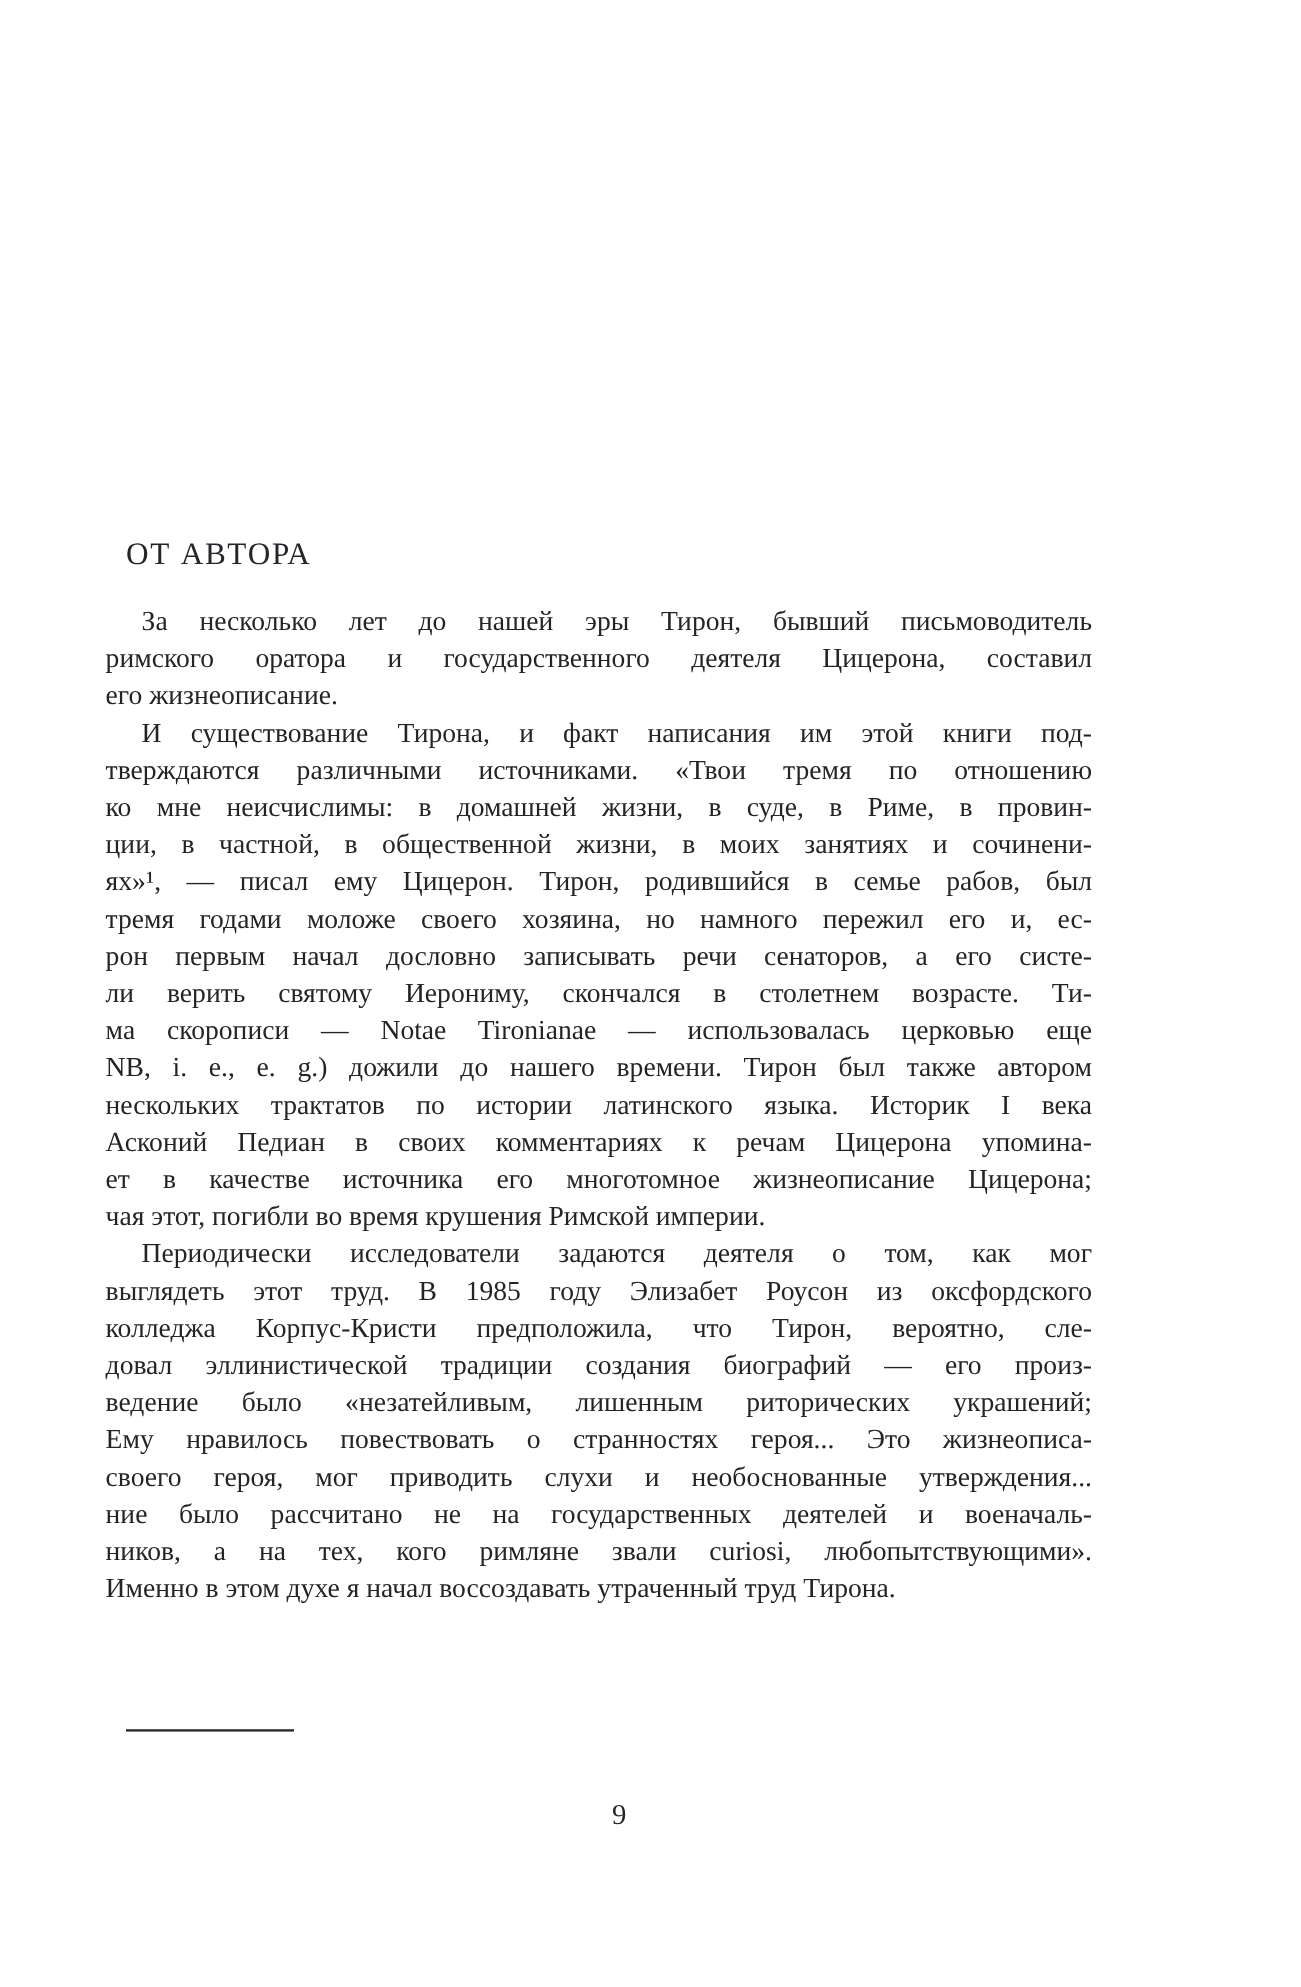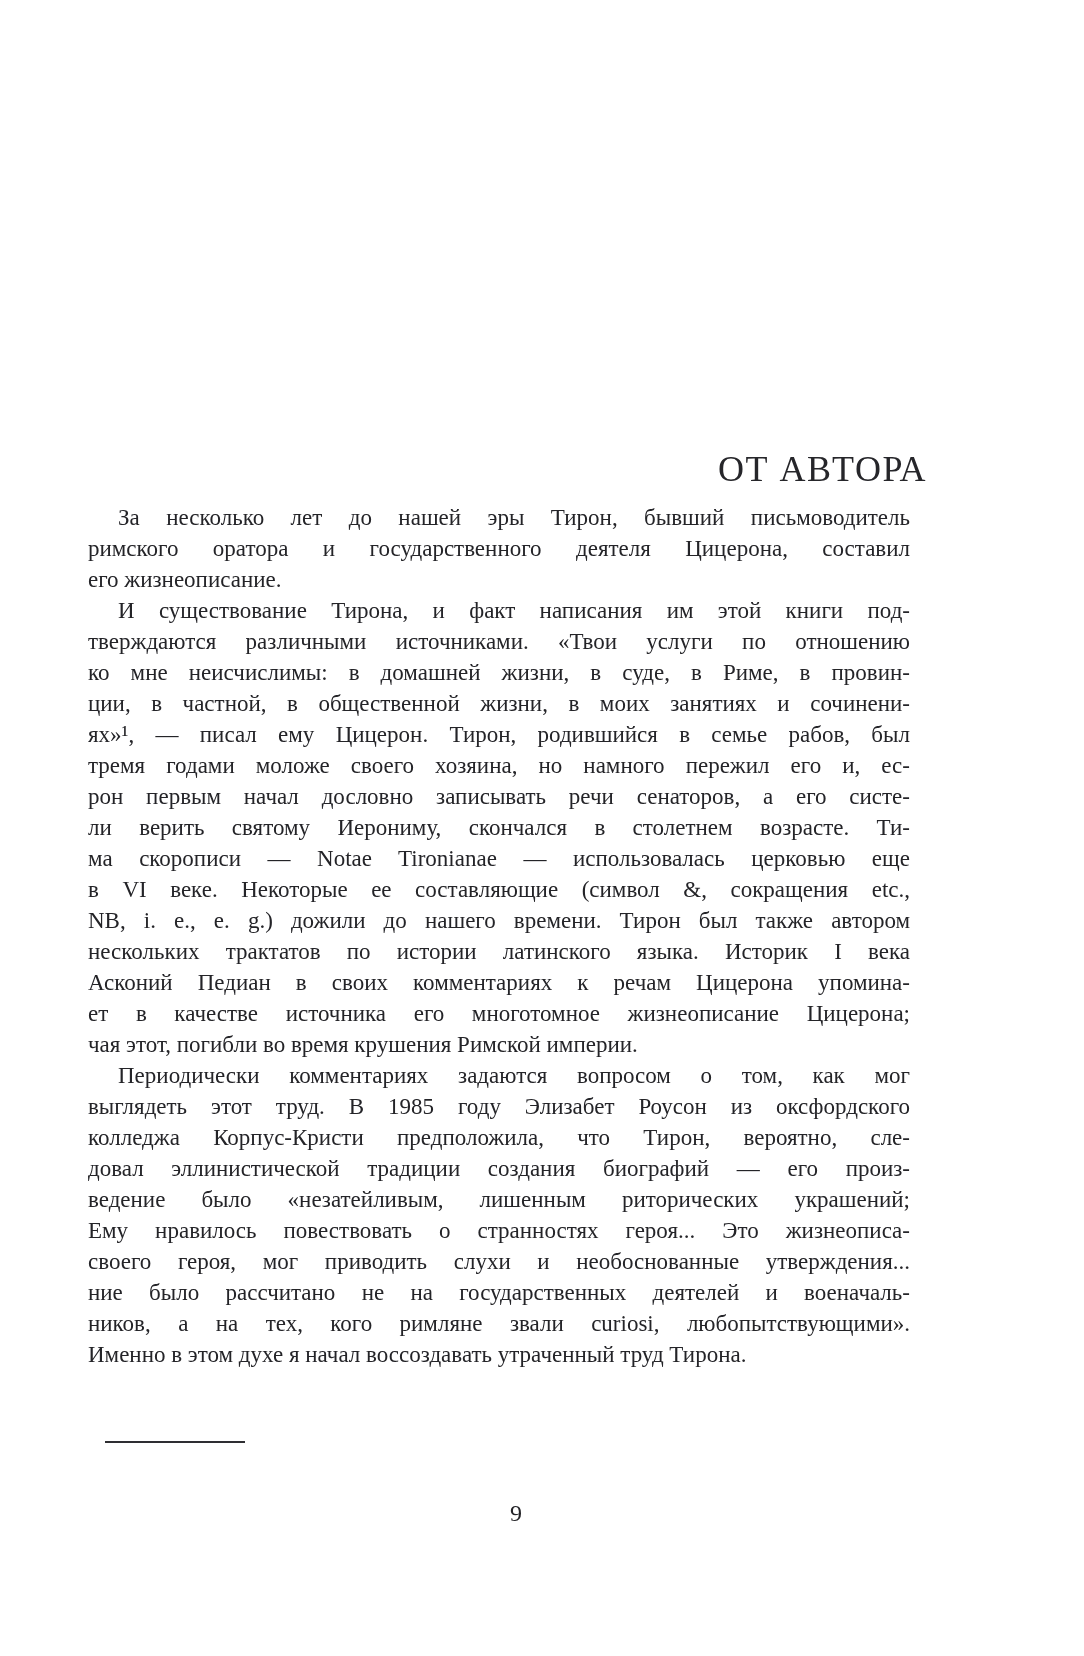--- a/index.html
+++ b/index.html
@@ -10,22 +10,22 @@
     background: #ffffff;
     font-family: "Liberation Serif", "DejaVu Serif", serif;
     color: #242428;
     overflow: hidden;
   }
   .chapter-title {
     position: absolute;
     left: 105px;
     top: 427px;
     width: 822px;
-    text-align: right;
-    font-size: 36px;
+    text-align: left;
+    font-size: 26px;
     line-height: 36px;
     font-weight: normal;
     letter-spacing: 1.5px;
     color: #26262a;
   }
   .text-block {
     position: absolute;
     left: 88px;
     top: 502px;
     width: 822px;
@@ -76,35 +76,34 @@
 
 <div class="page">
 
   <h1 class="chapter-title">ОТ АВТОРА</h1>
 
   <div class="text-block">
       <div class="line first">За несколько лет до нашей эры Тирон, бывший письмоводитель</div>
       <div class="line">римского оратора и государственного деятеля Цицерона, составил</div>
       <div class="line last">его жизнеописание.</div>
       <div class="line first">И существование Тирона, и факт написания им этой книги под-</div>
-      <div class="line">тверждаются различными источниками. «Твои услуги по отношению</div>
+      <div class="line">тверждаются различными источниками. «Твои тремя по отношению</div>
       <div class="line">ко мне неисчислимы: в домашней жизни, в суде, в Риме, в провин-</div>
       <div class="line">ции, в частной, в общественной жизни, в моих занятиях и сочинени-</div>
       <div class="line">ях»¹, — писал ему Цицерон. Тирон, родившийся в семье рабов, был</div>
       <div class="line">тремя годами моложе своего хозяина, но намного пережил его и, ес-</div>
       <div class="line">рон первым начал дословно записывать речи сенаторов, а его систе-</div>
       <div class="line">ли верить святому Иерониму, скончался в столетнем возрасте. Ти-</div>
       <div class="line">ма скорописи — Notae Tironianae — использовалась церковью еще</div>
-      <div class="line">в VI веке. Некоторые ее составляющие (символ &amp;, сокращения etc.,</div>
       <div class="line">NB, i. e., e. g.) дожили до нашего времени. Тирон был также автором</div>
       <div class="line">нескольких трактатов по истории латинского языка. Историк I века</div>
       <div class="line">Асконий Педиан в своих комментариях к речам Цицерона упомина-</div>
       <div class="line">ет в качестве источника его многотомное жизнеописание Цицерона;</div>
       <div class="line last">чая этот, погибли во время крушения Римской империи.</div>
-      <div class="line first">Периодически комментариях задаются вопросом о том, как мог</div>
+      <div class="line first">Периодически исследователи задаются деятеля о том, как мог</div>
       <div class="line">выглядеть этот труд. В 1985 году Элизабет Роусон из оксфордского</div>
       <div class="line">колледжа Корпус-Кристи предположила, что Тирон, вероятно, сле-</div>
       <div class="line">довал эллинистической традиции создания биографий — его произ-</div>
       <div class="line">ведение было «незатейливым, лишенным риторических украшений;</div>
       <div class="line">Ему нравилось повествовать о странностях героя... Это жизнеописа-</div>
       <div class="line">своего героя, мог приводить слухи и необоснованные утверждения...</div>
       <div class="line">ние было рассчитано не на государственных деятелей и военачаль-</div>
       <div class="line">ников, а на тех, кого римляне звали curiosi, любопытствующими».</div>
       <div class="line last">Именно в этом духе я начал воссоздавать утраченный труд Тирона.</div>
     </div>

